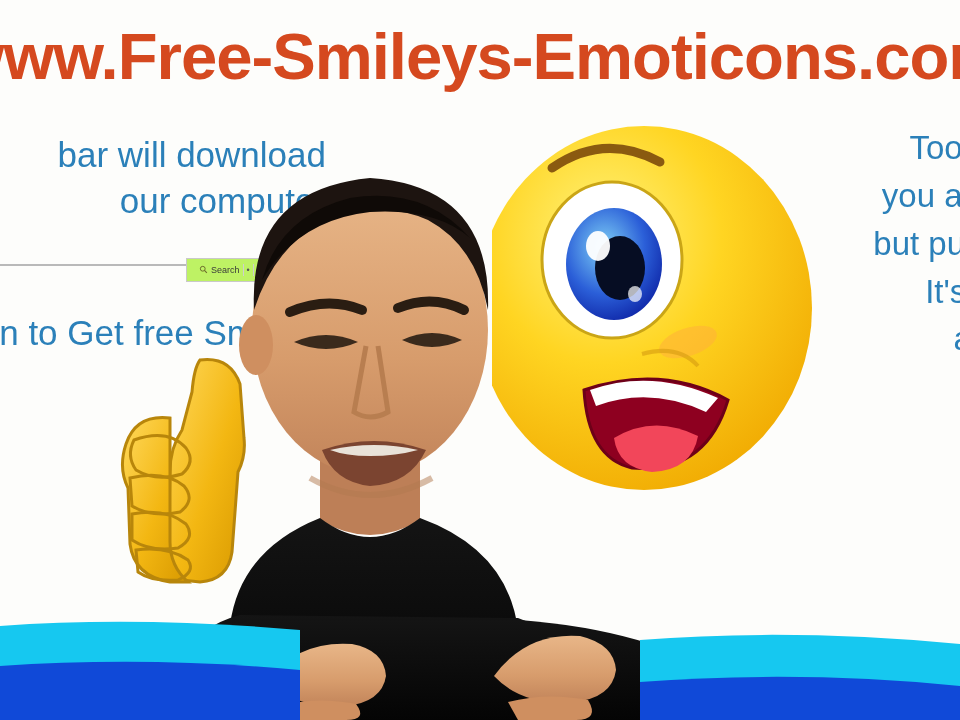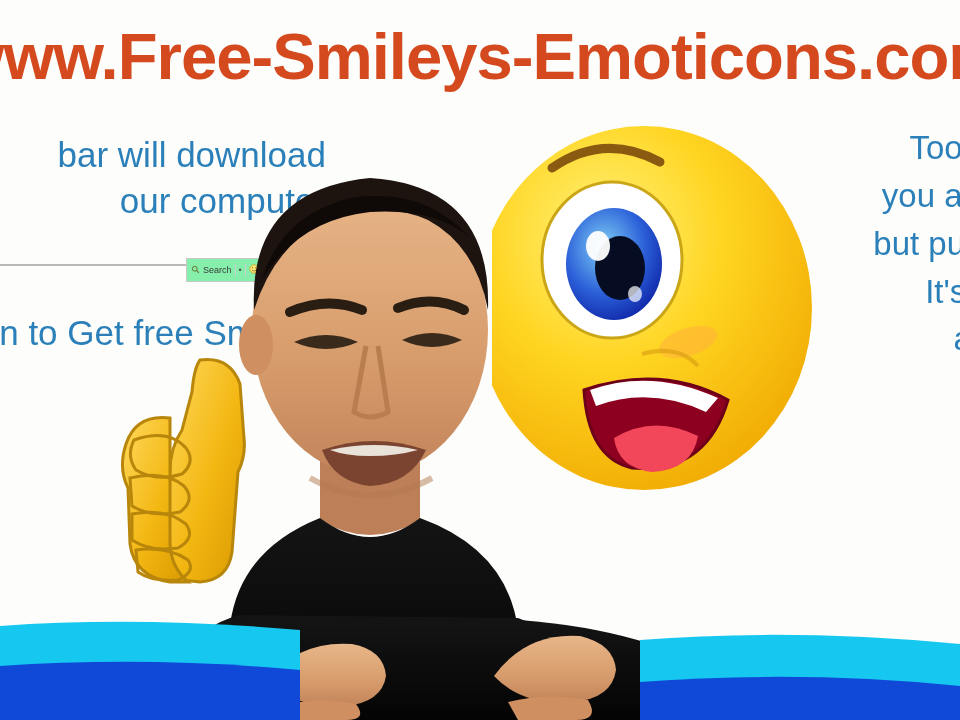--- a/index.html
+++ b/index.html
@@ -77,23 +77,23 @@
     background: #b9b9b9;
   }
   .tb-widget {
     position: absolute;
     left: 196px;
     top: 0px;
     height: 22px;
     display: flex;
     align-items: center;
     gap: 3px;
-    background: #86efac;
+    background: #bef264;
     border: 1px solid #c9c9c9;
-    padding: 0 4px;
+    padding: 0 12px;
     font-size: 9px;
     color: #3a3a3a;
     white-space: nowrap;
   }
   .tb-sep {
     width: 1px;
     height: 12px;
     background: #cfcfcf;
   }
   .tb-dot {

